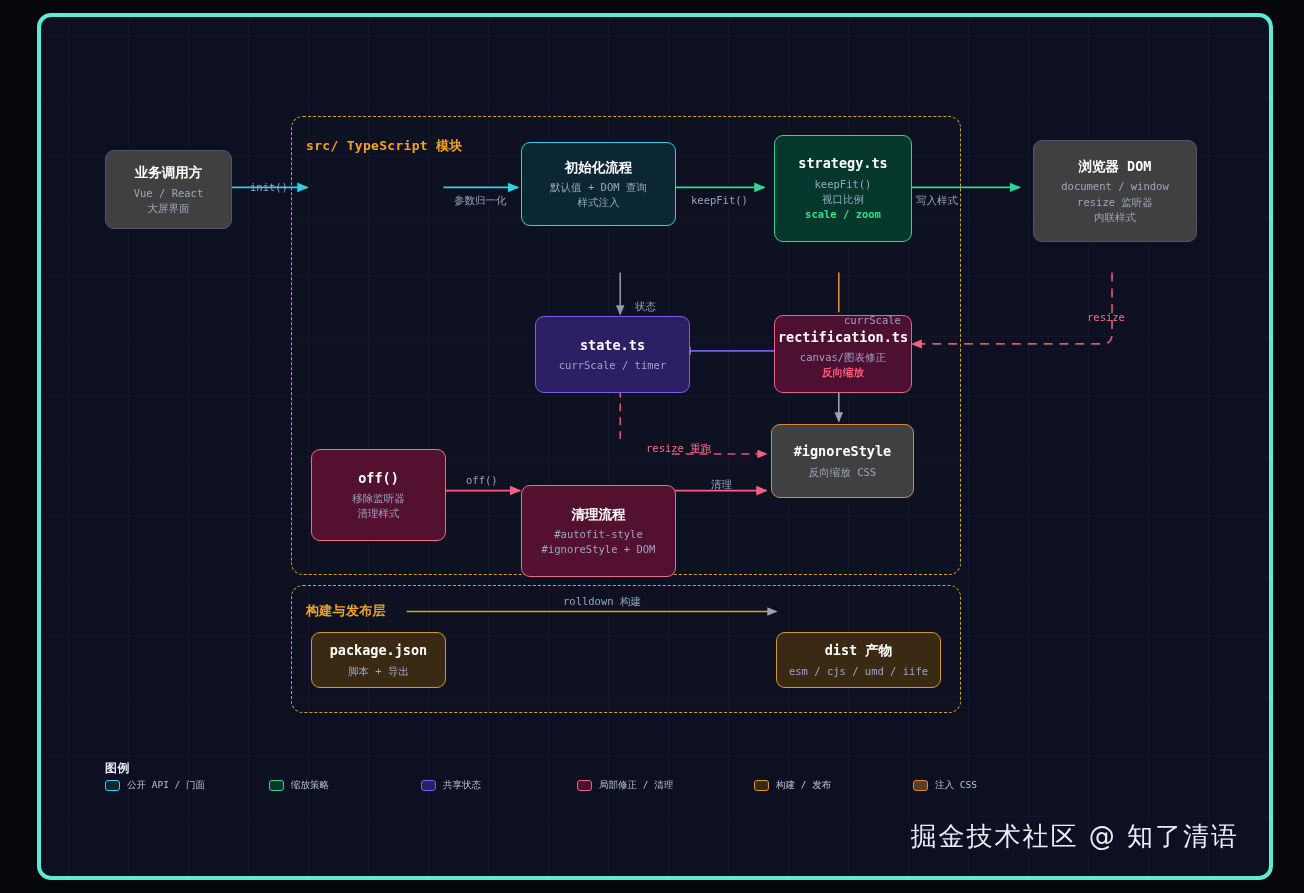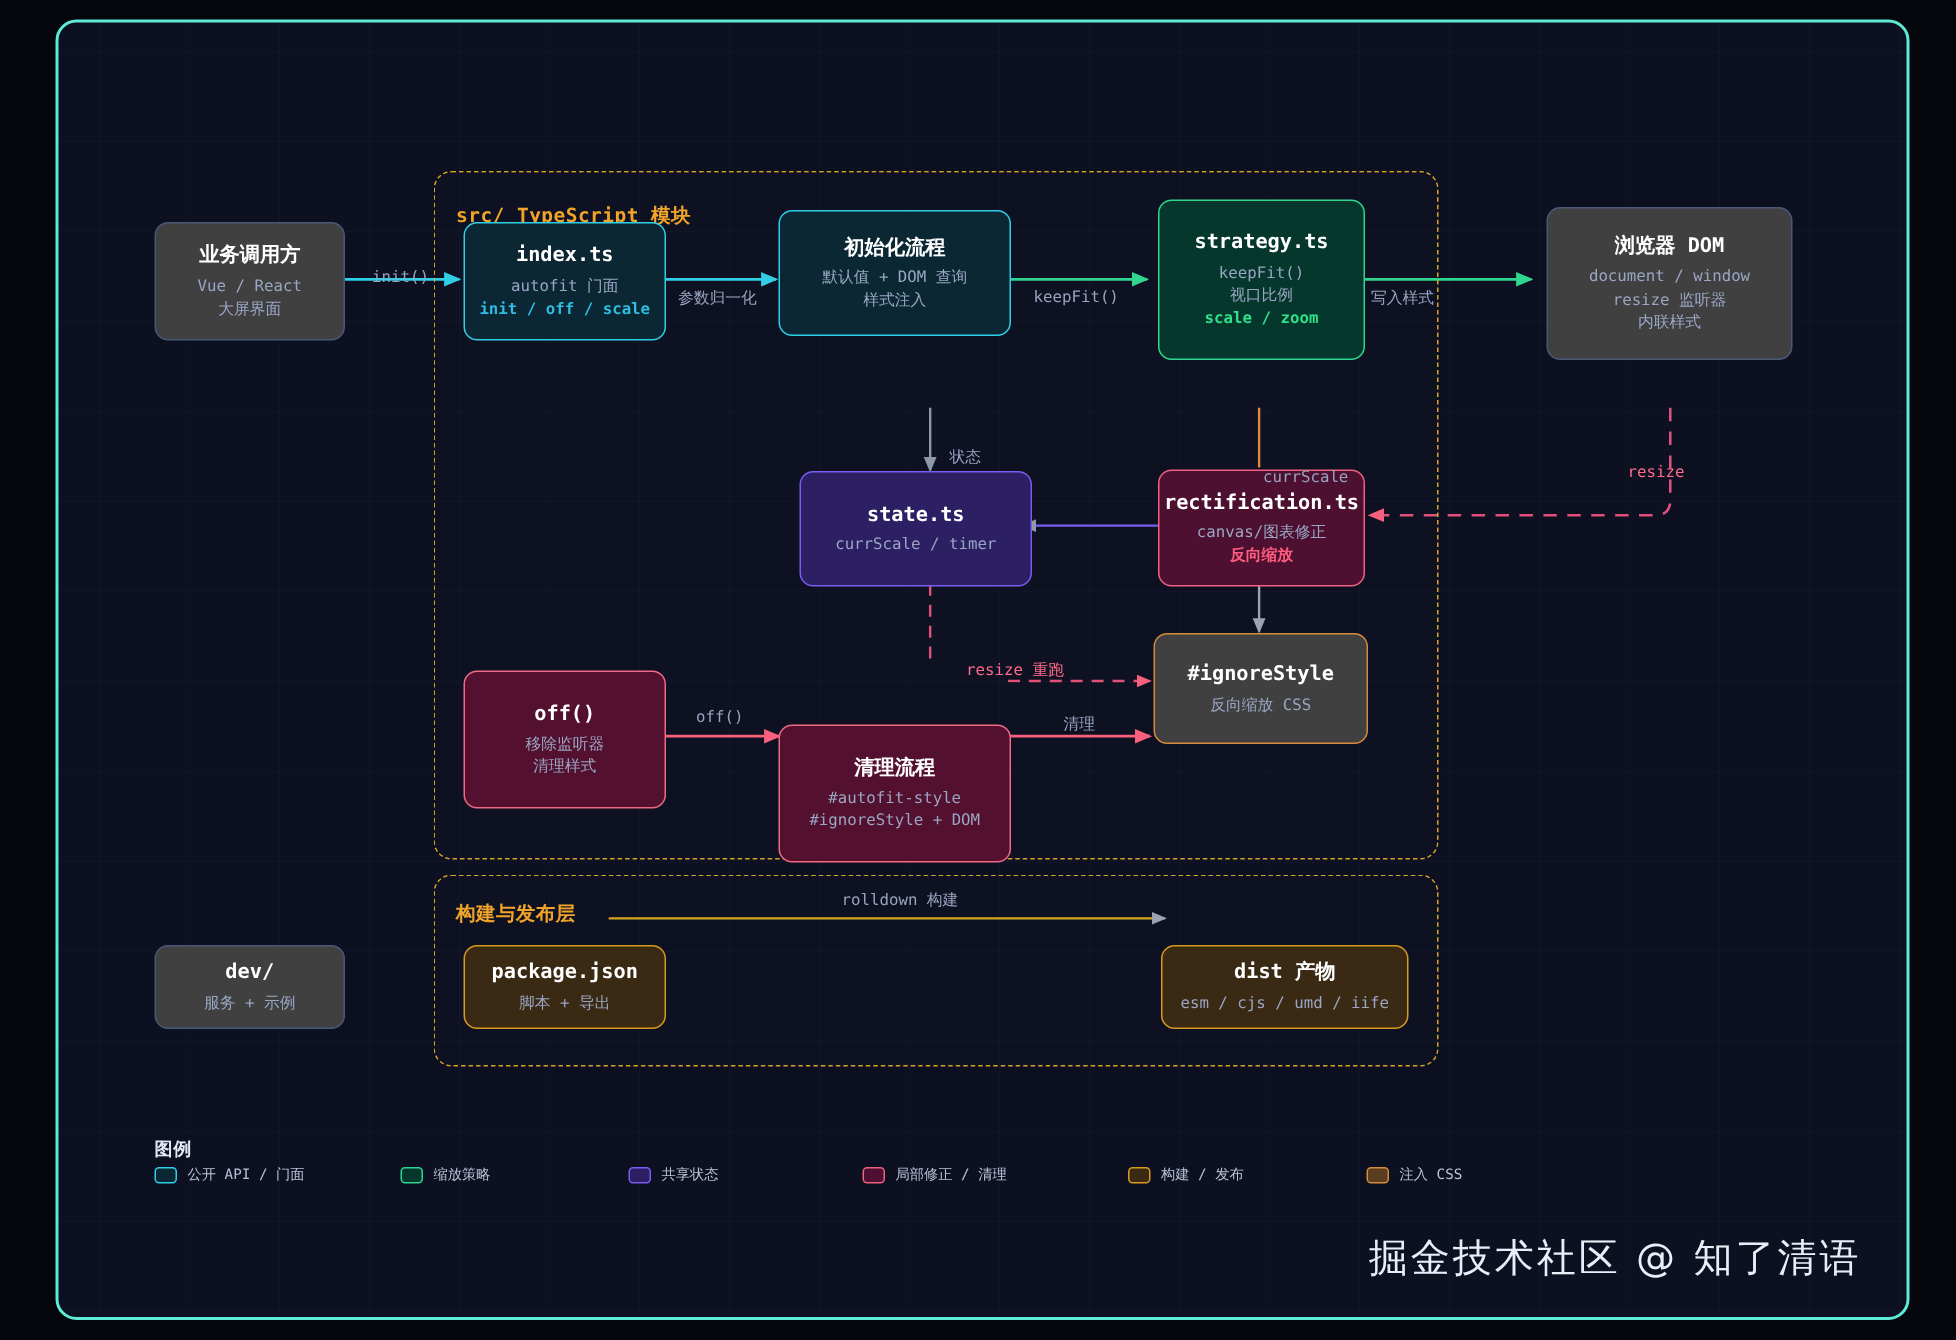--- a/index.html
+++ b/index.html
@@ -14,21 +14,21 @@
     height: 893px;
     background: #05070d;
     overflow: hidden;
   }
   
   .panel {
     position: absolute;
     left: 37px; top: 13px;
     width: 1236px; height: 867px;
     background: #0c1021;
-    border: 2px solid #5eead4;
+    border: 4px solid #5eead4;
     border-radius: 14px;
     overflow: hidden;
   }
   .grid-bg {
     position: absolute; inset: 0;
     background-image:
       linear-gradient(to right, rgba(120,150,220,.040) 1px, transparent 1px),
       linear-gradient(to bottom, rgba(120,150,220,.035) 1px, transparent 1px);
     background-size: 60px 60px;
     background-position: 27px 19px;
@@ -203,25 +203,20 @@
 
       <div class="group" style="left:250px; top:568px; width:670px; height:128px;"></div>
       <div class="group-title" style="left:265px; top:585px;">构建与发布层</div>
 
       <div class="node n-plain" style="left:64px; top:133px; width:127px; height:79px;">
         <div class="t">业务调用方</div>
         <div class="s">Vue / React</div>
         <div class="s">大屏界面</div>
       </div>
 
-      <div class="node n-cyan" style="left:270px; top:133px; width:135px; height:79px;">
-        <div class="t">index.ts</div>
-        <div class="s">autofit 门面</div>
-        <div class="s accent-cyan">init / off / scale</div>
-      </div>
 
       <div class="node n-cyan" style="left:480px; top:125px; width:155px; height:84px;">
         <div class="t">初始化流程</div>
         <div class="s">默认值 + DOM 查询</div>
         <div class="s">样式注入</div>
       </div>
 
       <div class="node n-green" style="left:733px; top:118px; width:138px; height:107px;">
         <div class="t">strategy.ts</div>
         <div class="s">keepFit()</div>
@@ -257,24 +252,20 @@
         <div class="s">移除监听器</div>
         <div class="s">清理样式</div>
       </div>
 
       <div class="node n-pink" style="left:480px; top:432px; width:155px; height:92px;margin-top:36px;">
         <div class="t">清理流程</div>
         <div class="s">#autofit-style</div>
         <div class="s">#ignoreStyle + DOM</div>
       </div>
 
-      <div class="node n-plain" style="left:64px; top:615px; width:127px; height:56px;">
-        <div class="t">dev/</div>
-        <div class="s">服务 + 示例</div>
-      </div>
 
       <div class="node n-amber" style="left:270px; top:615px; width:135px; height:56px;">
         <div class="t">package.json</div>
         <div class="s">脚本 + 导出</div>
       </div>
 
       <div class="node n-amber" style="left:735px; top:615px; width:165px; height:56px;">
         <div class="t">dist 产物</div>
         <div class="s">esm / cjs / umd / iife</div>
       </div>

